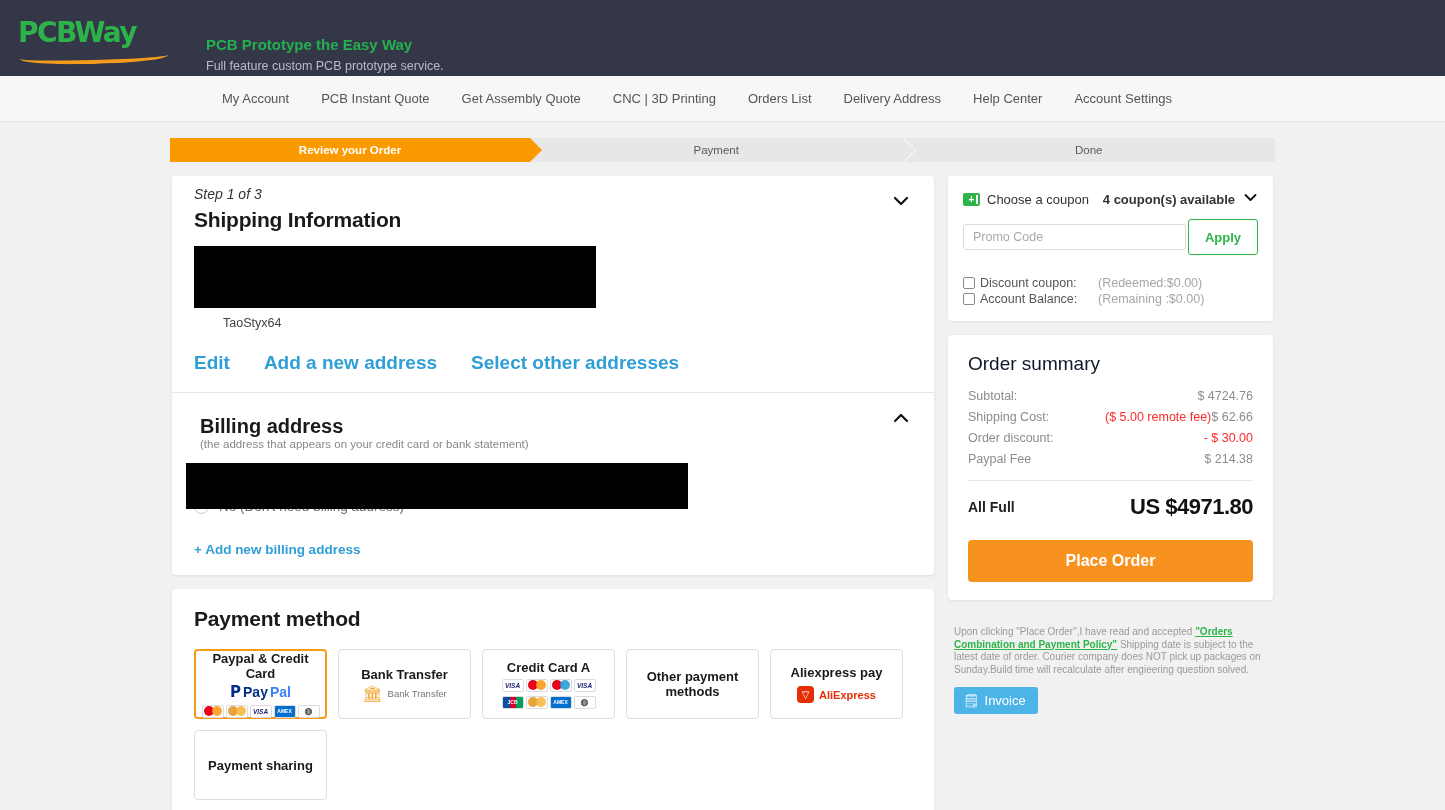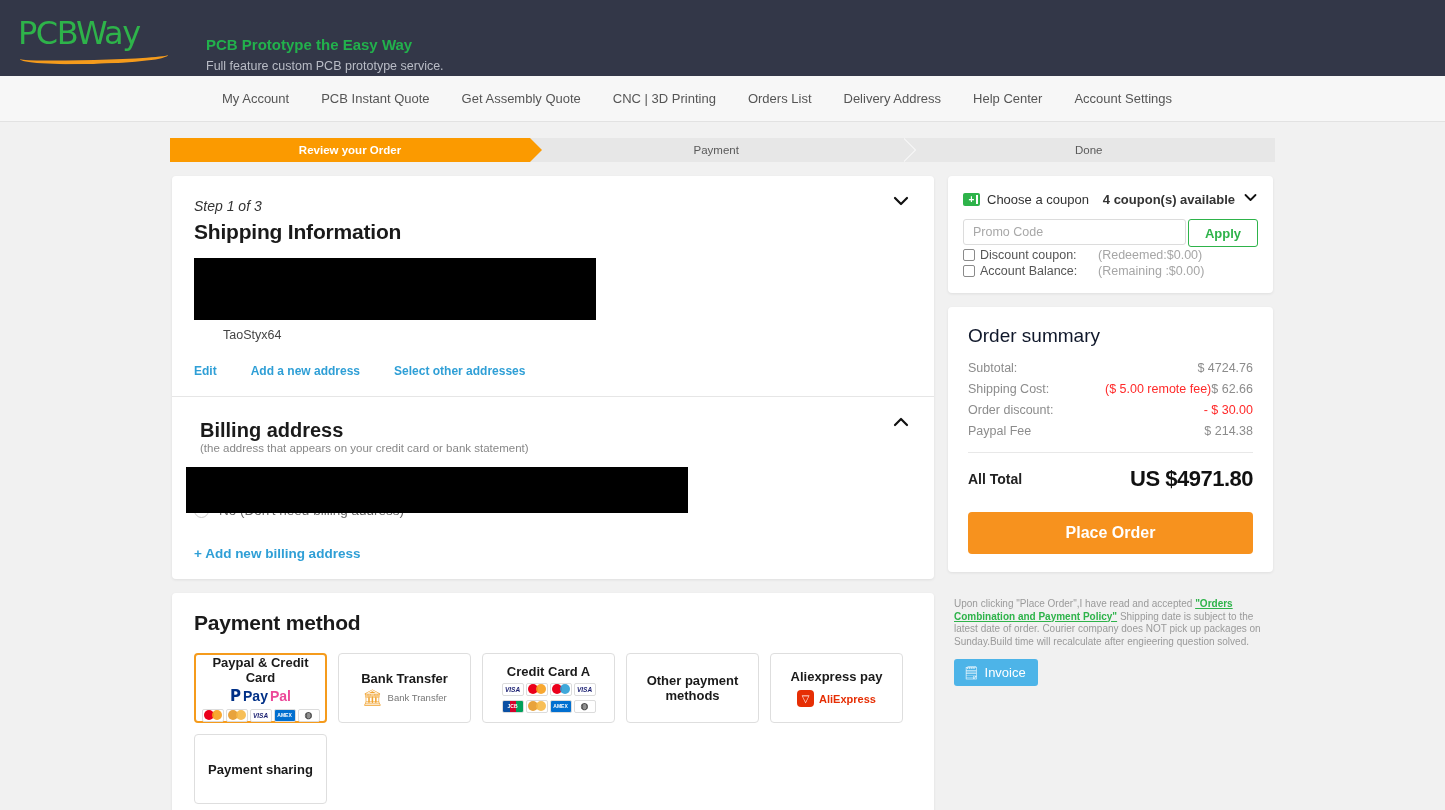--- a/index.html
+++ b/index.html
@@ -13,21 +13,21 @@
   
   .top-header {
     height: 76px;
     background: #333748;
     display: flex;
     align-items: center;
     padding-left: 18px;
   }
   .logo-wrap { width: 160px; position: relative; height: 56px; }
   .logo-text {
-    font-size: 32px; font-weight: normal; color: #2eb34a;
+    font-size: 28px; font-weight: bold; color: #2eb34a;
     letter-spacing: -1.5px; line-height: 46px;
     font-family: "DejaVu Sans", sans-serif;
   }
   .logo-text .way { color: #2eb34a; }
   .logo-swoosh {
     position: absolute; left: 2px; top: 40px; width: 148px; height: 14px;
     border-bottom: 4px solid #f59b1c;
     border-radius: 50%;
     transform: rotate(-1.5deg);
   }
@@ -100,42 +100,42 @@
   .left-col { width: 762px; }
   .right-col { width: 325px; }
 
   .card {
     background: #fff; border-radius: 4px;
     box-shadow: 0 1px 3px rgba(0,0,0,0.08);
     margin-bottom: 14px;
   }
 
   
-  .ship-card { padding: 22px 22px 0 22px; position: relative; }
+  .ship-card { padding: 10px 22px 0 22px; position: relative; }
   .step-label {
     font-size: 14px; font-style: italic; color: #333; margin-bottom: 6px;
   }
   .section-title {
     font-size: 21px; font-weight: bold; color: #1a1a1a; letter-spacing: -0.2px;
   }
   .chev {
     position: absolute; right: 24px; top: 16px;
     width: 18px; height: 18px; cursor: pointer;
   }
   .chev svg { display: block; }
   .redaction {
     background: #000; margin-top: 14px;
   }
   .ship-redaction { width: 402px; height: 62px; margin-left: 0; }
   .ship-name {
     font-size: 12.5px; color: #444; margin-top: 8px; padding-left: 29px;
   }
   .link-row { margin-top: 22px; padding-bottom: 18px; display: flex; }
   .blue-link {
-    color: #2f9fd6; font-size: 12px; font-weight: bold;
+    color: #2f9fd6; font-size: 19px; font-weight: bold;
     cursor: pointer; margin-right: 34px; text-align: center;
   }
   .blue-link:first-child { padding-left: 0; }
   .divider { height: 1px; background: #e6e6e6; }
 
   
   .billing { padding: 22px 22px 18px 22px; position: relative; }
   .billing-head { display: flex; align-items: baseline; flex-direction: column; }
   .billing-title {
     font-size: 20px; font-weight: bold; color: #1a1a1a;
@@ -196,21 +196,21 @@
   .mc-circles.blue i.r { background: #f79e1b; }
   .mc-circles.blue i.l { background: #eb001b; }
   .maes i.l { background: #eb001b; }
   .maes i.r { background: #00a2e5; }
   .paypal-logo {
     font-size: 14px; font-weight: bold; margin-top: 2px;
     display: flex; align-items: center; gap: 2px;
   }
   .pp-p { color: #003087; font-size: 15px; font-weight: bold; font-family: "DejaVu Sans", sans-serif; }
   .pp-pay { color: #003087; }
-  .pp-pal { color: #ec4899; }
+  .pp-pal { color: #3b82f6; }
   .bank-row { display: flex; align-items: center; gap: 5px; margin-top: 5px; }
   .bank-ic { color: #f0a22e; font-size: 16px; line-height: 14px; }
   .bank-txt { font-size: 9.5px; color: #777; line-height: 10px; text-align: left; }
   .ali-row { display: flex; align-items: center; gap: 5px; margin-top: 6px; }
   .ali-sq {
     width: 17px; height: 17px; background: #e62e04; border-radius: 4px;
     display: flex; align-items: center; justify-content: center;
     color: #fff; font-size: 10px;
   }
   .ali-txt { color: #e62e04; font-size: 11px; font-weight: bold; }
@@ -228,29 +228,29 @@
     display: flex; align-items: center; justify-content: center;
     position: relative;
   }
   .coupon-icon:after {
     content: ""; position: absolute; right: 2px; top: 2px;
     width: 2px; height: 9px; background: #fff;
   }
   .coupon-label { font-size: 13px; color: #333; }
   .coupon-right { display: flex; align-items: center; gap: 8px; cursor: pointer; }
   .coupon-count { font-size: 13px; color: #333; font-weight: bold; }
-  .promo-row { display: flex; gap: 2px; margin-bottom: 1px; }
+  .promo-row { display: flex; gap: 2px; margin-bottom: 21px; align-items: center; }
   .promo-input {
     flex: 1; height: 26px; border: 1px solid #dcdcdc; border-radius: 3px;
     padding: 0 9px; font-size: 12.5px; color: #333; outline: none;
     font-family: "Liberation Sans", sans-serif; background: #fff;
   }
   .promo-input::placeholder { color: #a8a8a8; }
   .apply-btn {
-    width: 70px; height: 28px; border: 1px solid #2eb34a; border-radius: 3px;
+    width: 70px; height: 36px; border: 1px solid #2eb34a; border-radius: 3px;
     background: #fff; color: #2eb34a; font-size: 13px; font-weight: bold;
     cursor: pointer; font-family: "Liberation Sans", sans-serif;
   }
   .check-row { display: flex; align-items: center; margin-bottom: 2px; }
   .cbox {
     width: 12px; height: 12px; border: 1px solid #8a8a8a; border-radius: 2px;
     background: #fff; margin-right: 5px; flex: none; cursor: pointer;
   }
   .check-label { font-size: 12.5px; color: #555; width: 118px; }
   .check-val { font-size: 12.5px; color: #a6a6a6; }
@@ -521,21 +521,21 @@
         <span class="sum-val red">- $ 30.00</span>
       </div>
       <div class="sum-row">
         <span class="sum-key">Paypal Fee</span>
         <span class="sum-val">$ 214.38</span>
       </div>
 
       <div class="sum-div"></div>
 
       <div class="total-row">
-        <span class="total-key">All Total</span>
+        <span class="total-key">All Full</span>
         <span class="total-val">US $4971.80</span>
       </div>
 
       <button class="place-order">Place Order</button>
     </div>
 
     <div class="policy-text">
       <span>Upon clicking "Place Order",I have read and accepted </span><span class="policy-link">"Orders Combination and Payment Policy"</span><span> Shipping date is subject to the latest date of order. Courier company does NOT pick up packages on Sunday.Build time will recalculate after engieering question solved.</span>
     </div>
 

